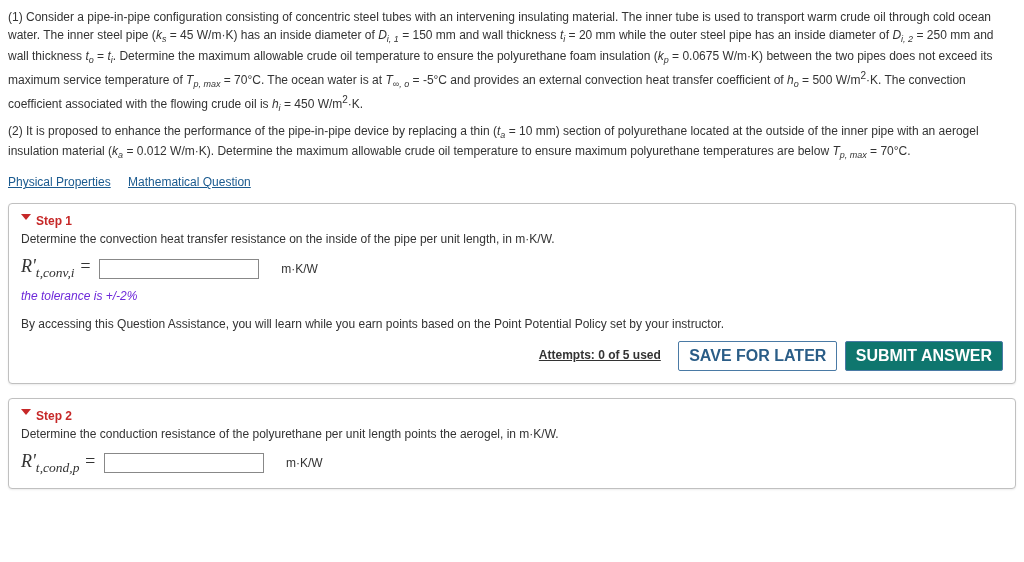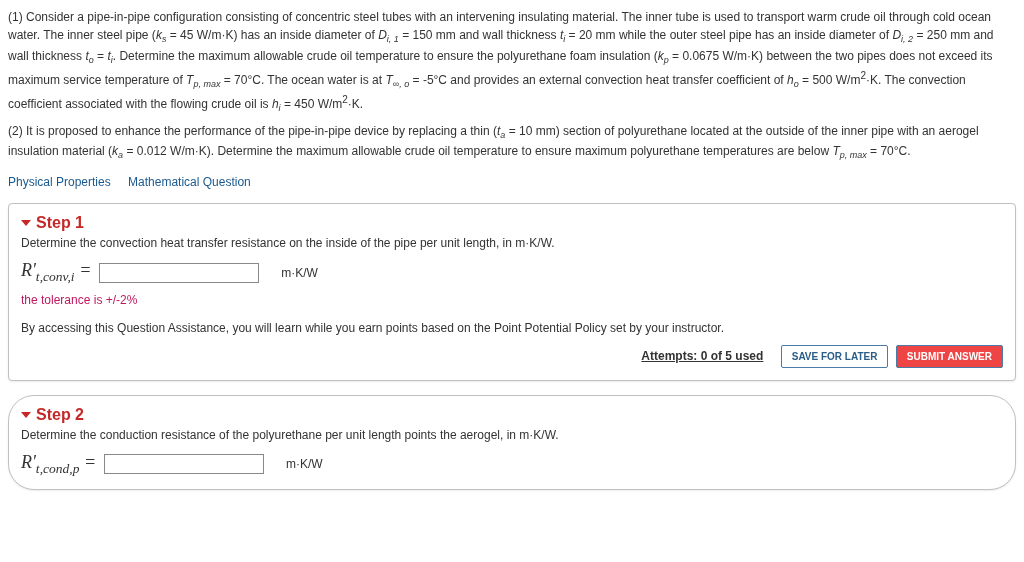--- a/index.html
+++ b/index.html
@@ -10,37 +10,37 @@
     margin: 0;
     padding: 8px;
     width: 1024px;
     box-sizing: border-box;
   }
   .problem { line-height: 1.5; margin-bottom: 12px; }
   .problem p { margin: 0 0 6px 0; }
   .links { margin: 8px 0 14px 0; }
   .links a {
     color: #1a5a8f;
+    text-decoration: underline;
     margin-right: 14px;
     font-size: 12px;
   }
   .step-box {
     border: 1px solid #c0c0c0;
     border-radius: 4px;
     padding: 10px 12px 12px 12px;
     margin-bottom: 14px;
     background: #fff;
     box-shadow: 0 1px 2px rgba(0,0,0,0.08);
   }
   .step-header {
     color: #c62828;
     font-weight: bold;
-    font-size: 16px;
+    font-size: 12px;
     display: flex;
-    align-items: center;
     margin-bottom: 4px;
   }
   .tri {
     width: 0; height: 0;
     border-left: 5px solid transparent;
     border-right: 5px solid transparent;
     border-top: 6px solid #c62828;
     margin-right: 5px;
   }
   .instruct { margin: 2px 0 10px 0; }
@@ -48,37 +48,37 @@
   .var { font-style: italic; margin-right: 8px; font-family: "Times New Roman", serif; font-size: 18px; white-space: nowrap; }
   input[type=text] {
     width: 150px;
     height: 18px;
     border: 1px solid #888;
     background: #fff;
     padding: 0 4px;
     font-size: 12px;
   }
   .unit { margin-left: 6px; font-size: 12px; padding-left: 16px; }
-  .tol { color: #be185d; margin: 4px 0 14px 0; }
+  .tol { font-style: italic; color: #6d28d9; margin: 4px 0 14px 0; }
   .disclaimer { margin: 10px 0 10px 0; }
   .actions { text-align: right; }
   .attempts { font-weight: bold; margin-right: 10px; text-decoration: underline; }
   .btn {
     display: inline-block;
     padding: 5px 10px;
-    font-size: 10px;
+    font-size: 16px;
     font-weight: bold;
     border: 1px solid #4a7aa5;
     border-radius: 2px;
     cursor: pointer;
     margin-left: 4px;
     vertical-align: middle;
   }
   .btn-save { background: #fff; color: #2a5d87; }
-  .btn-submit { background: #ef4444; color: #fff; text-align: right; }
+  .btn-submit { background: #0f766e; color: #fff; text-align: right; }
   sub { font-size: 0.75em; }
 </style>
 </head>
 <body>
 
 <div class="problem">
   <p>
     (1) Consider a pipe-in-pipe configuration consisting of concentric steel tubes with an intervening insulating material. The inner tube is used to transport warm crude oil through cold ocean water. The inner steel pipe (<i>k<sub>s</sub></i> = 45 W/m·K) has an inside diameter of <i>D<sub>i, 1</sub></i> = 150 mm and wall thickness <i>t<sub>i</sub></i> = 20 mm while the outer steel pipe has an inside diameter of <i>D<sub>i, 2</sub></i> = 250 mm and wall thickness <i>t<sub>o</sub></i> = <i>t<sub>i</sub></i>. Determine the maximum allowable crude oil temperature to ensure the polyurethane foam insulation (<i>k<sub>p</sub></i> = 0.0675 W/m·K) between the two pipes does not exceed its maximum service temperature of <i>T<sub>p, max</sub></i> = 70°C. The ocean water is at <i>T<sub>∞, o</sub></i> = -5°C and provides an external convection heat transfer coefficient of <i>h<sub>o</sub></i> = 500 W/m<sup>2</sup>·K. The convection coefficient associated with the flowing crude oil is <i>h<sub>i</sub></i> = 450 W/m<sup>2</sup>·K.
   </p>
   <p>
@@ -108,21 +108,21 @@
 
   <div class="disclaimer">By accessing this Question Assistance, you will learn while you earn points based on the Point Potential Policy set by your instructor.</div>
 
   <div class="actions">
     <span class="attempts">Attempts: 0 of 5 used</span>
     <span class="btn btn-save">SAVE FOR LATER</span>
     <span class="btn btn-submit">SUBMIT ANSWER</span>
   </div>
 </div>
 
-<div class="step-box" style="padding-bottom:4px;border-radius:26px;">
+<div class="step-box" style="padding-bottom:4px;">
   <div class="step-header">
     <span class="tri"></span>
     <span>Step 2</span>
   </div>
   <div class="instruct">Determine the conduction resistance of the polyurethane per unit length points the aerogel, in m·K/W.</div>
 
   <div class="answer-row">
     <span class="var"><i>R'</i><sub><i>t</i>,cond,<i>p</i></sub>&nbsp;=</span>
     <input type="text" style="">
     <span class="unit">m·K/W</span>

